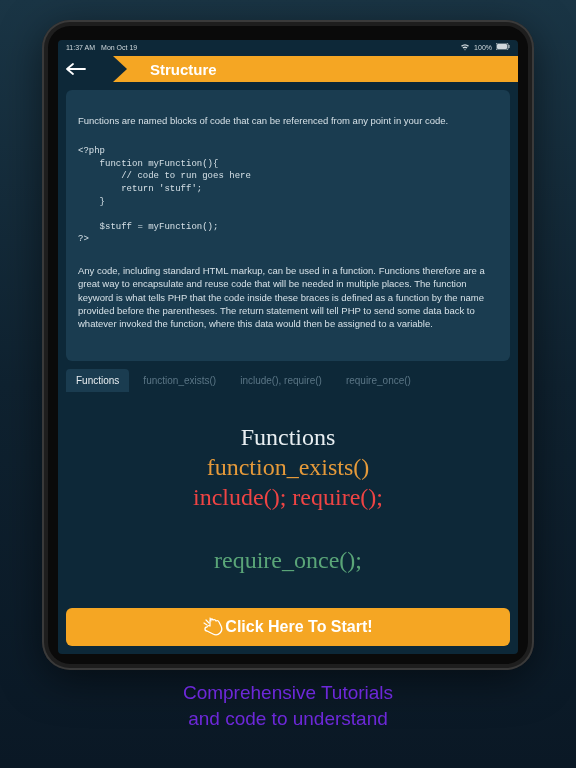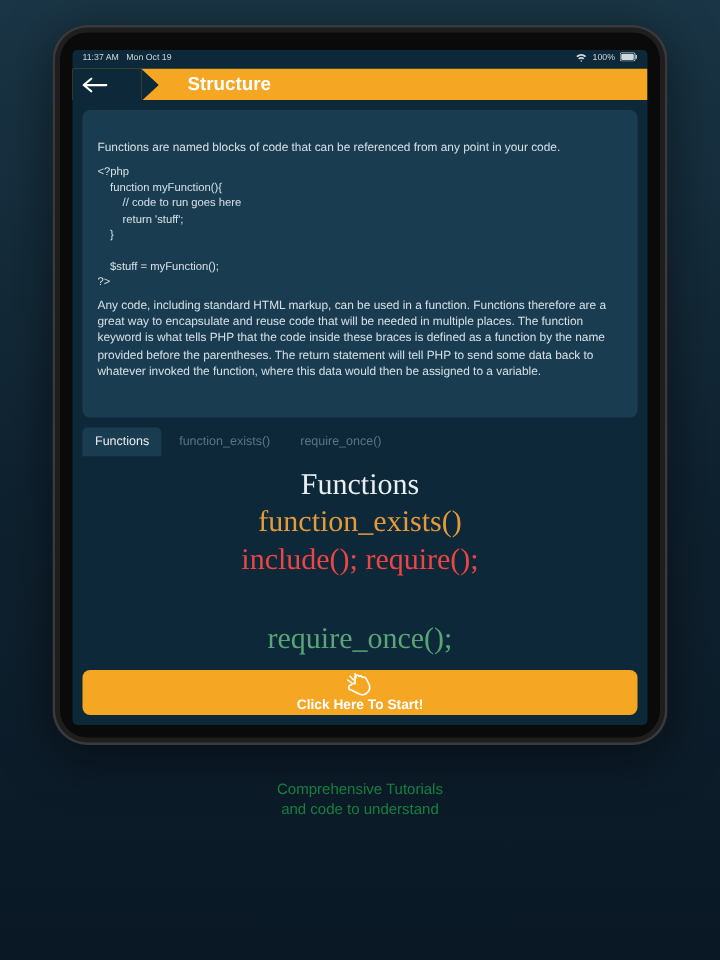--- a/index.html
+++ b/index.html
@@ -9,21 +9,21 @@
     background: linear-gradient(180deg, #1a3545 0%, #0f2230 50%, #0a1825 100%);
     font-family: -apple-system, BlinkMacSystemFont, "Segoe UI", Arial, sans-serif;
     display: flex;
     flex-direction: column;
     align-items: center;
     overflow: hidden;
   }
   .tablet-frame {
     margin-top: 20px;
     width: 492px;
-    height: 576px;
+    height: 650px;
     background: #1e1e1e;
     border-radius: 28px;
     padding: 6px;
     box-shadow: 0 10px 40px rgba(0,0,0,0.5), inset 0 0 0 2px #3a3a3a;
   }
   .tablet-inner {
     width: 100%;
     height: 100%;
     background: #0a0a0a;
     border-radius: 22px;
@@ -96,23 +96,23 @@
     margin: 8px;
     background: #1a3c50;
     border-radius: 6px;
     padding: 24px 12px;
     font-size: 9.5px;
     line-height: 1.4;
     color: #d5e0e6;
   }
   .content-card p { margin-bottom: 6px; }
   .code-block {
-    font-family: Liberation Sans, sans-serif;
+    font-family: Liberation Mono, monospace;
     white-space: pre;
-    margin: 6px 0;
+    margin: 18px 0;
     font-size: 9px;
   }
   .tabs {
     display: flex;
     padding: 0 8px;
     gap: 4px;
     font-size: 10px;
     align-items: flex-end;
   }
   .tab {
@@ -146,29 +146,28 @@
     margin: 6px 8px 8px 8px;
     background: #f5a623;
     border-radius: 6px;
     height: 38px;
     display: flex;
     align-items: center;
     justify-content: center;
     gap: 0;
     color: #fff;
     font-weight: 600;
-    font-size: 11px;
-    flex-direction: column;
+    font-size: 16px;
   }
   .hand-icon { display: inline-flex; }
   .caption {
-    margin-top: 27px;
-    color: #15803d;
+    margin-top: 10px;
+    color: #6d28d9;
     text-align: center;
-    font-size: 12px;
+    font-size: 19px;
     font-weight: 500;
     line-height: 1.35;
   }
 </style>
 </head>
 <body>
 
 <div class="tablet-frame">
   <div class="tablet-inner">
     <div class="screen">
@@ -215,20 +214,21 @@
     }
 
     $stuff = myFunction();
 ?&gt;</div>
         <p>Any code, including standard HTML markup, can be used in a function. Functions therefore are a great way to encapsulate and reuse code that will be needed in multiple places. The function keyword is what tells PHP that the code inside these braces is defined as a function by the name provided before the parentheses. The return statement will tell PHP to send some data back to whatever invoked the function, where this data would then be assigned to a variable.</p>
       </div>
 
       <div class="tabs">
         <div class="tab active">Functions</div>
         <div class="tab">function_exists()</div>
+        <div class="tab">include(), require()</div>
         <div class="tab">require_once()</div>
       </div>
 
       <div class="hero">
         <div class="hero-line c-white">Functions</div>
         <div class="hero-line c-orange">function_exists()</div>
         <div class="hero-line c-purple">include(); require();</div>
         <div class="hero-line c-green">require_once();</div>
       </div>
 

